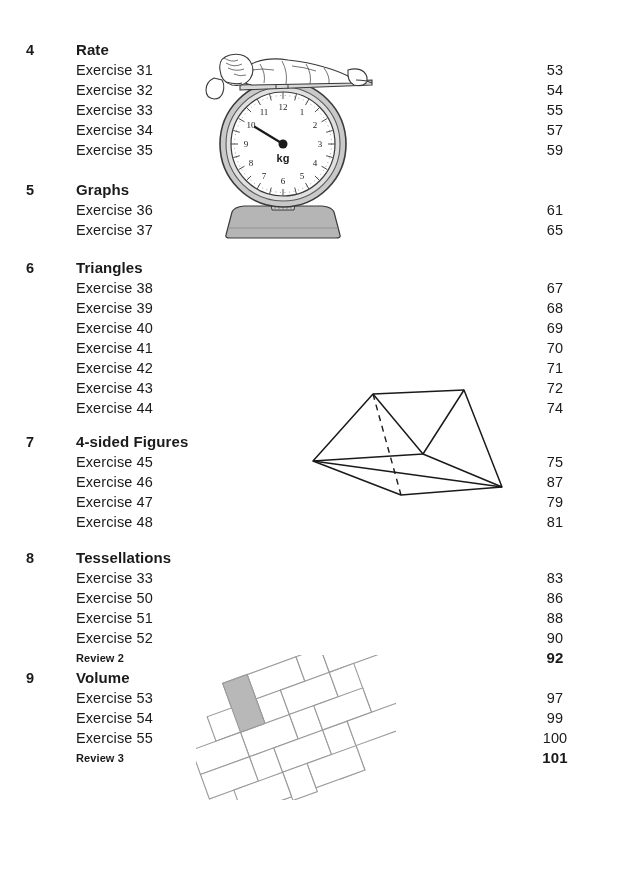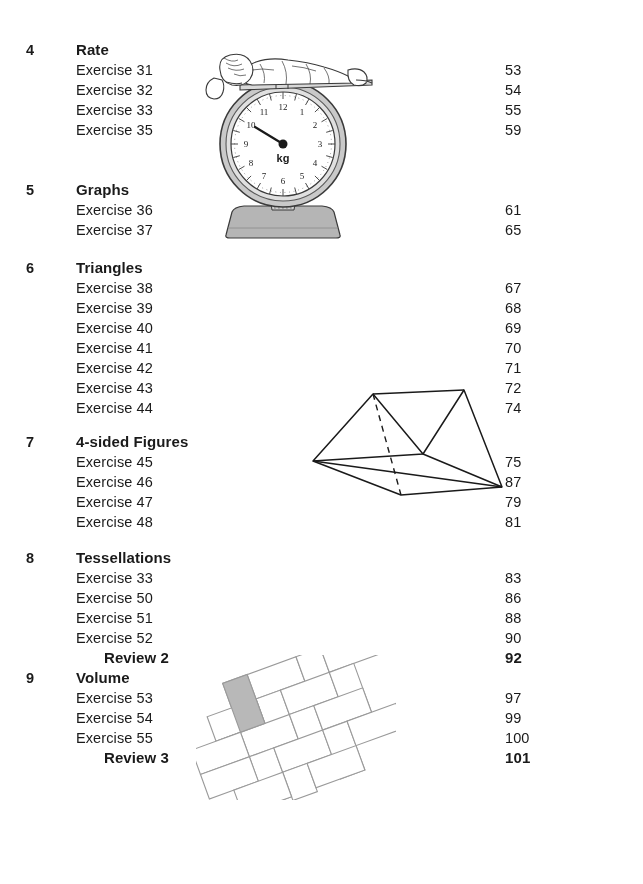--- a/index.html
+++ b/index.html
@@ -62,30 +62,29 @@
     top: 0;
     font-size: 14.5px;
     font-weight: normal;
     line-height: 20px;
     letter-spacing: 0.1px;
     text-align: center;
   }
 
   .ex-label.bold {
     font-weight: bold;
-    font-size: 15px;
-    margin-left: 28px;
+    font-size: 11px;
   }
 
   .page-no {
     position: absolute;
     left: 505px;
     width: 100px;
     top: 0;
-    text-align: left;
+    text-align: center;
     font-size: 14.5px;
     line-height: 20px;
     letter-spacing: 0.1px;
   }
 
   .page-no.bold {
     font-weight: bold;
     font-size: 15px;
   }
 
@@ -110,20 +109,24 @@
         <span class="ex-label">Exercise 31</span>
         <span class="page-no">53</span>
       </div>
       <div class="row">
         <span class="ex-label">Exercise 32</span>
         <span class="page-no">54</span>
       </div>
       <div class="row">
         <span class="ex-label">Exercise 33</span>
         <span class="page-no">55</span>
+      </div>
+      <div class="row">
+        <span class="ex-label">Exercise 34</span>
+        <span class="page-no">57</span>
       </div>
       <div class="row">
         <span class="ex-label">Exercise 35</span>
         <span class="page-no">59</span>
       </div>
     </div>
     <div class="chapter" style="top: 180px;">
       <div class="row">
         <span class="ch-num">5</span>
         <span class="ch-title">Graphs</span>

